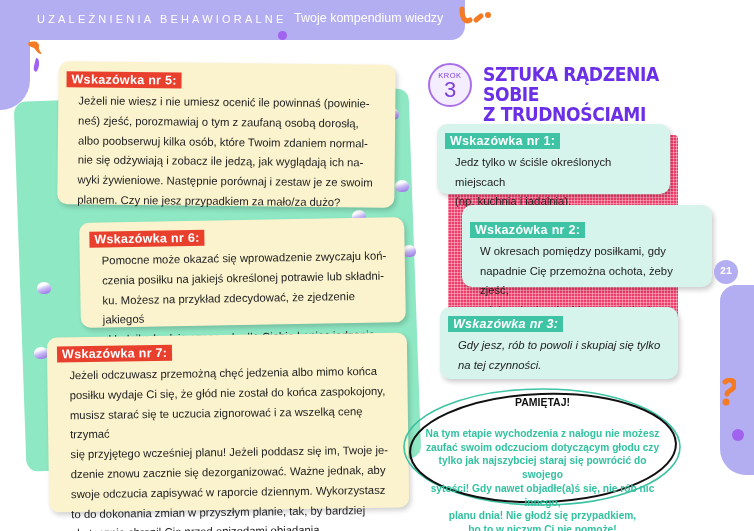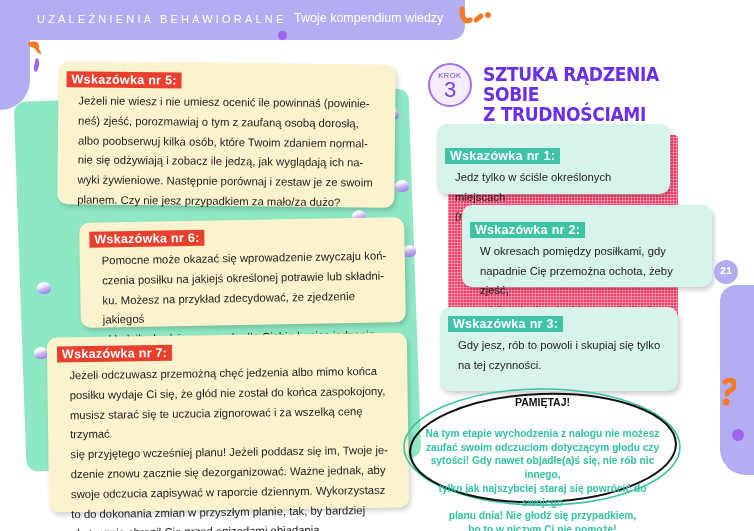--- a/index.html
+++ b/index.html
@@ -89,23 +89,23 @@
 
   .mint-card {
     position: absolute; background: #d6f4ec; border-radius: 10px;
     box-shadow: 2px 3px 5px rgba(0,0,0,0.2);
   }
   .mint-card .tag {
     display: inline-block; background: #3ec3a4; color: #fff; font-weight: bold;
     font-size: 12.5px; padding: 1px 5px; letter-spacing: 0.3px;
   }
   .mint-card .body { font-size: 11.3px; line-height: 19.5px; color: #222; margin-top: 4px; padding-left: 10px; }
-  #tip1 { left: 437px; top: 124px; width: 233px; height: 70px; padding: 22px 8px; }
+  #tip1 { left: 437px; top: 124px; width: 233px; height: 70px; padding: 7px 8px; }
   #tip2 { left: 462px; top: 205px; width: 250px; height: 82px; padding: 15px 8px; }
-  #tip3 { left: 440px; top: 307px; width: 238px; height: 84px; padding: 7px 8px; }
+  #tip3 { left: 440px; top: 307px; width: 238px; height: 72px; padding: 7px 8px; font-style: italic; }
 
   .page-num {
     position: absolute; left: 714px; top: 260px; width: 24px; height: 24px; border-radius: 50%;
     background: #b3aef2; color: #fff; font-size: 10px; font-weight: bold; text-align: center; line-height: 24px; font-family: Liberation Mono, monospace;
   }
   .right-blob {
     position: absolute; left: 720px; top: 285px; width: 40px; height: 190px;
     background: #b3aef2; border-top-left-radius: 16px; border-bottom-left-radius: 26px;
   }
   .orange-right { position: absolute; left: 722px; top: 378px; width: 14px; height: 30px; }
@@ -236,20 +236,20 @@
 
   <div class="remember">
     <svg width="285" height="125" viewBox="0 0 285 125">
       <ellipse cx="142" cy="62" rx="138" ry="58" fill="none" stroke="#3ec3a4" stroke-width="1.6"></ellipse>
       <ellipse cx="143" cy="63" rx="133" ry="54" fill="none" stroke="#111" stroke-width="2" transform="rotate(-2 143 63)"></ellipse>
     </svg>
     <div class="remember-title">PAMIĘTAJ!</div>
     <div class="remember-text">
       <div>Na tym etapie wychodzenia z nałogu nie możesz</div>
       <div>zaufać swoim odczuciom dotyczącym głodu czy</div>
+      <div>tylko jak najszybciej staraj się powrócić do swojego</div>
       <div>sytości! Gdy nawet objadłe(a)ś się, nie rób nic innego,</div>
-      <div>tylko jak najszybciej staraj się powrócić do swojego</div>
       <div>planu dnia! Nie głodź się przypadkiem,</div>
       <div>bo to w niczym Ci nie pomoże!</div>
     </div>
   </div>
 
 </div>
 
 </body></html>

